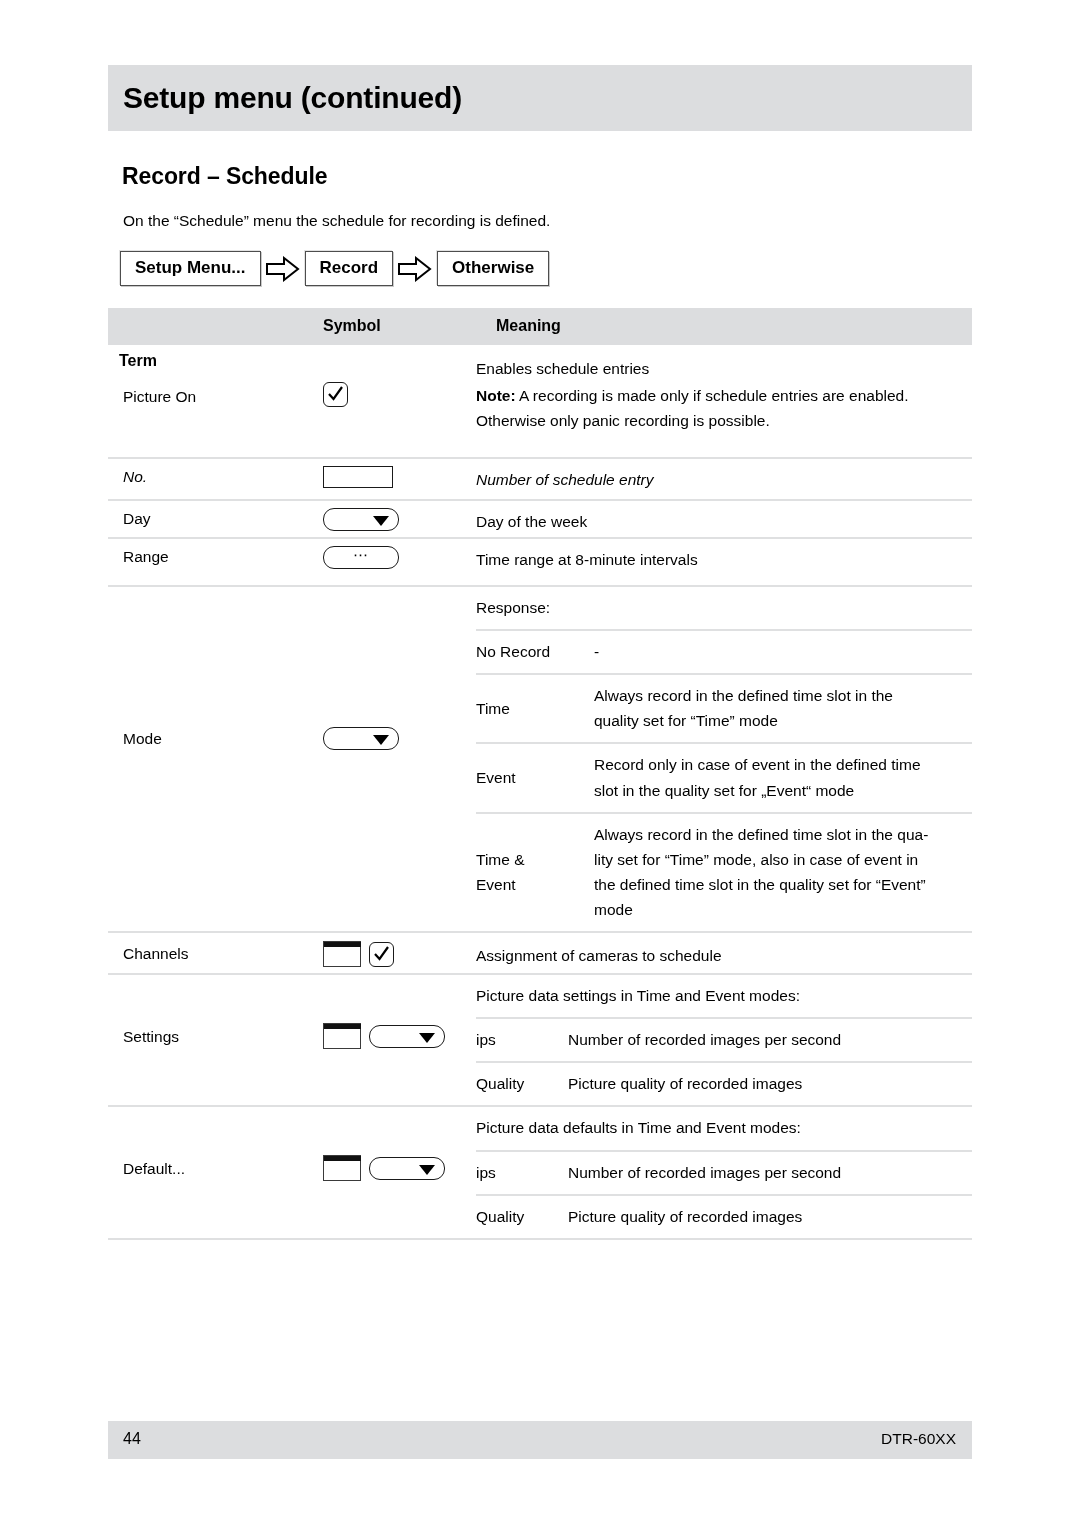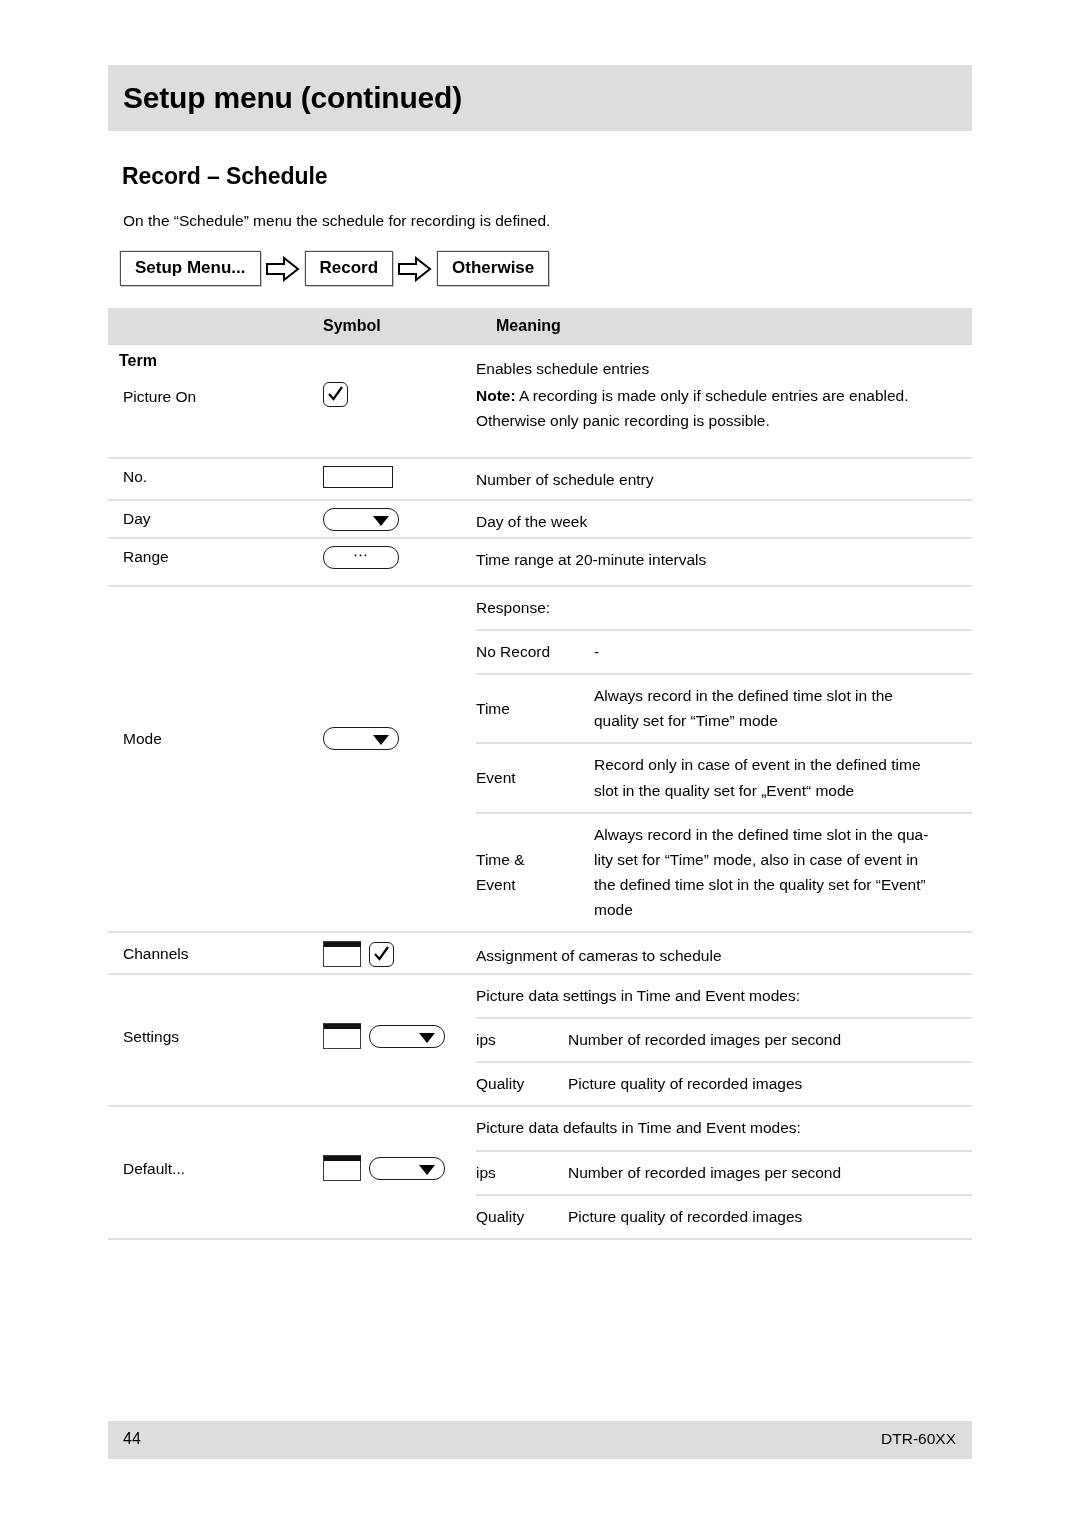--- a/index.html
+++ b/index.html
@@ -305,21 +305,21 @@
         </div>
       </div>
       <div class="meaning-col">
         <div class="meaning-line" style="padding-top:12px;padding-bottom:2px;">Enables schedule entries</div>
         <div class="meaning-line" style="padding-top:0;">
           <span style="font-weight:bold;">Note:</span><span> A recording is made only if schedule entries are enabled. Otherwise only panic recording is possible.</span>
         </div>
       </div>
     </div>
 
-    <div class="row" style="height:42px;">
+    <div class="row" style="height:42px;font-style:italic;">
       <div class="cell-term" style="top:9px;">No.</div>
       <div class="cell-symbol" style="top:7px;">
         <div class="w-text"></div>
       </div>
       <div class="meaning-col">
         <div class="meaning-line" style="padding:9px 0;">Number of schedule entry</div>
       </div>
     </div>
 
     <div class="row" style="height:38px;">
@@ -333,21 +333,21 @@
         <div class="meaning-line" style="padding:9px 0;">Day of the week</div>
       </div>
     </div>
 
     <div class="row" style="height:48px;">
       <div class="cell-term" style="top:9px;">Range</div>
       <div class="cell-symbol" style="top:7px;">
         <div class="w-dots">⋯</div>
       </div>
       <div class="meaning-col">
-        <div class="meaning-line" style="padding:9px 0;">Time range at 20-minute intervals</div>
+        <div class="meaning-line" style="padding:9px 0;">Time range at 8-minute intervals</div>
       </div>
     </div>
 
     <div class="row">
       <div class="cell-term" style="top:143px;">Mode</div>
       <div class="cell-symbol" style="top:140px;">
         <div class="w-drop">
             <span class="tri"></span>
           </div>
       </div>

